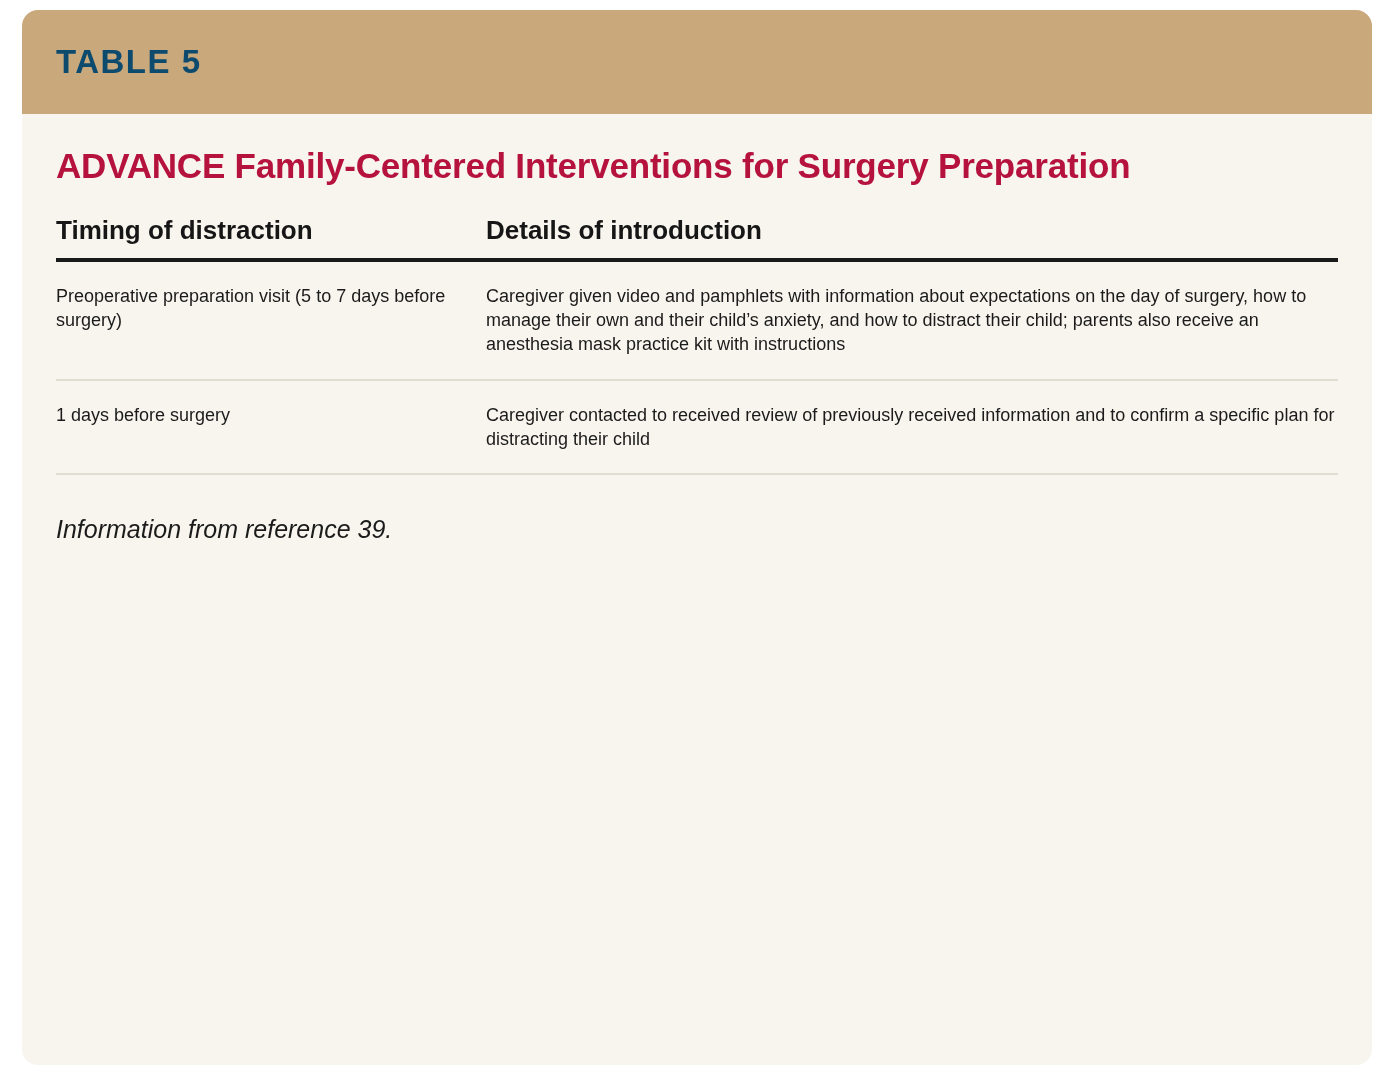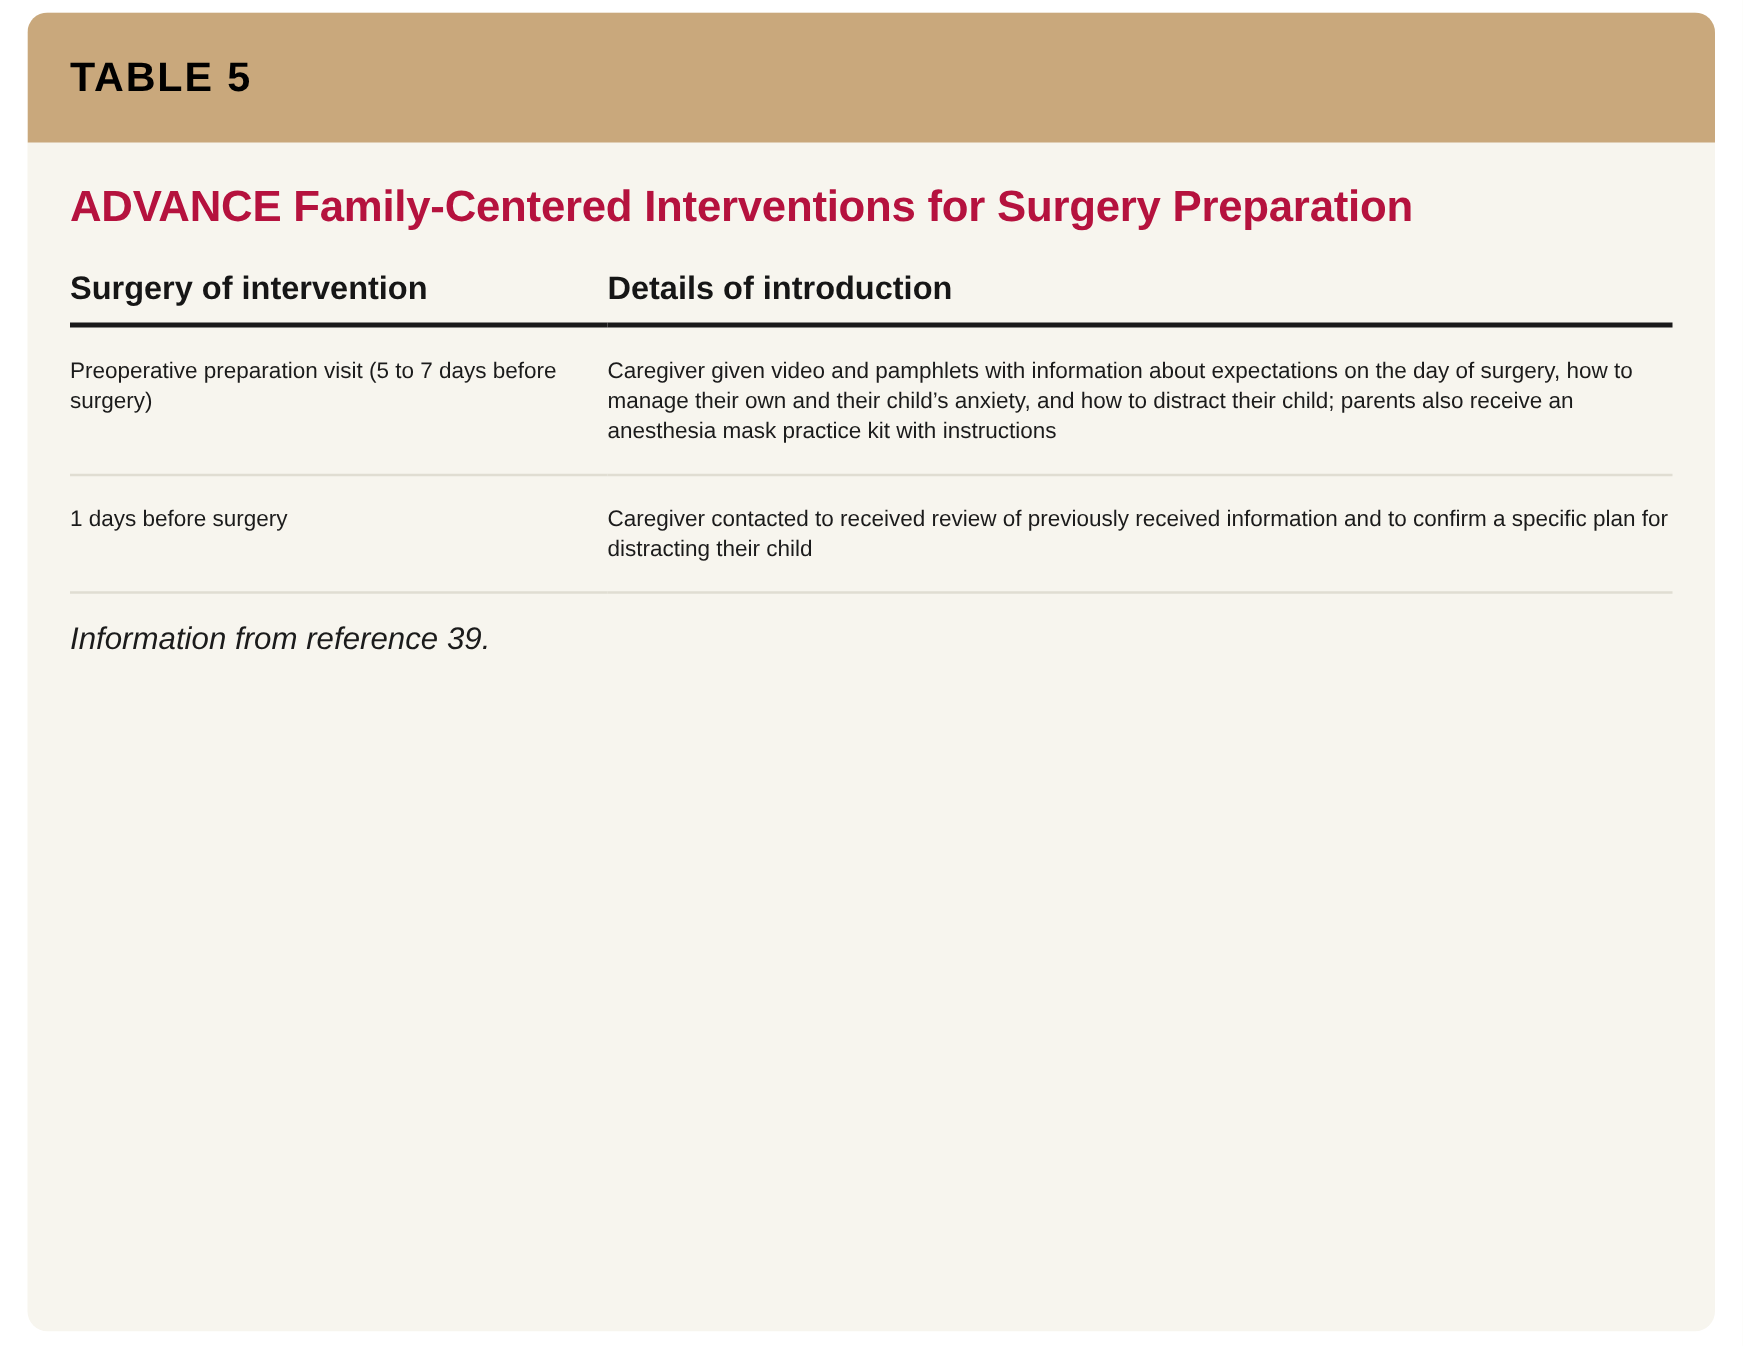--- a/index.html
+++ b/index.html
@@ -29,21 +29,21 @@
     background: #c9a87c;
     display: flex;
     align-items: center;
     padding-left: 34px;
     box-sizing: border-box;
   }
   .table-number {
     font-size: 33px;
     font-weight: bold;
     letter-spacing: 1.5px;
-    color: #000000;
+    color: #0c4a6e;
     font-family: "Liberation Sans", sans-serif;
   }
   .table-body {
     padding: 30px 34px 0 34px;
     box-sizing: border-box;
   }
   .table-title {
     color: #b5123e;
     font-size: 35px;
     font-weight: bold;
@@ -81,20 +81,21 @@
   }
   col.timing { width: 430px; }
   col.details { width: auto; }
   td.timing-cell { padding-right: 24px; }
   td.details-cell { padding-right: 10px; }
   .footnote {
     font-size: 25px;
     font-style: italic;
     color: #1b1b1b;
     padding-top: 22px;
+    margin-top: 18px;
   }
 </style>
 </head>
 <body>
 
 <div class="table-card">
 
   <div class="table-header-band">
     <span class="table-number">TABLE 5</span>
   </div>
@@ -103,21 +104,21 @@
 
     <div class="table-title">ADVANCE Family-Centered Interventions for Surgery Preparation</div>
 
     <table class="data">
       <colgroup>
         <col class="timing">
         <col class="details">
       </colgroup>
       <thead>
         <tr>
-          <th>Surgery of intervention</th>
+          <th>Timing of distraction</th>
           <th>Details of introduction</th>
         </tr>
       </thead>
       <tbody>
         <tr>
           <td class="timing-cell">Preoperative preparation visit (5 to 7 days before surgery)</td>
           <td class="details-cell">Caregiver given video and pamphlets with information about expectations on the day of surgery, how to manage their own and their child’s anxiety, and how to distract their child; parents also receive an anesthesia mask practice kit with instructions</td>
         </tr>
         <tr>
           <td class="timing-cell">1 days before surgery</td>

